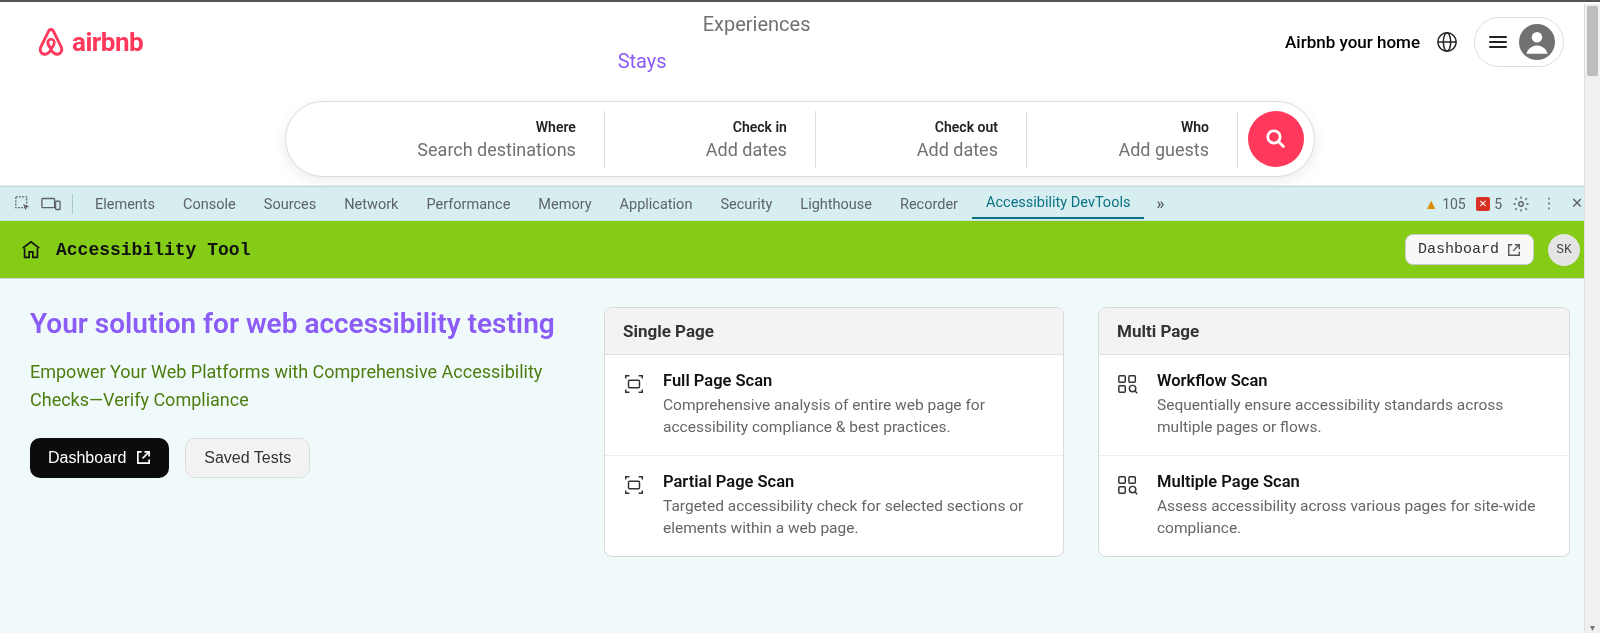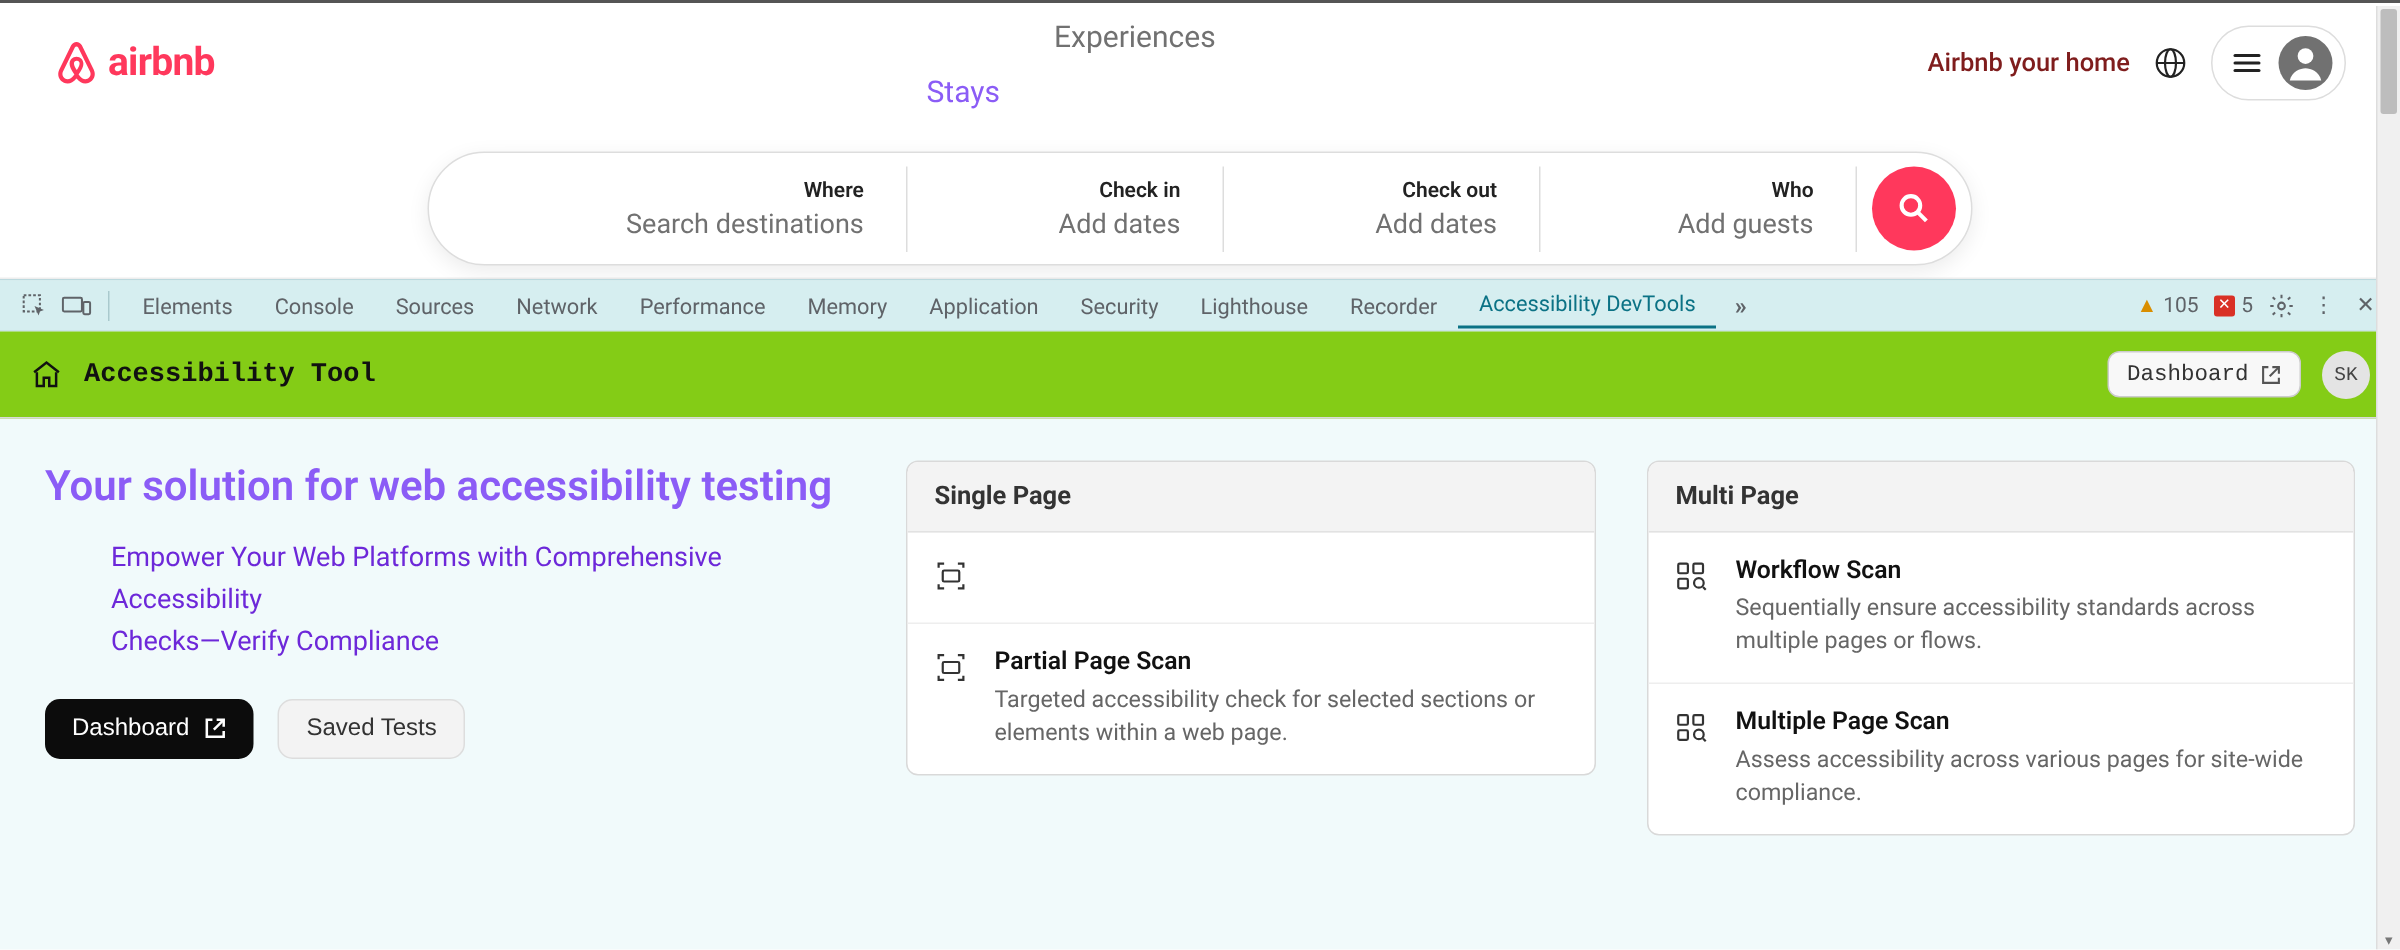--- a/index.html
+++ b/index.html
@@ -44,21 +44,21 @@
     font-size: 20px;
   }
   .ab-tab { color: #717171; cursor: pointer; }
   .ab-tab.active { color: #8b5cf6; font-weight: 400; margin-top: 37px; }
 
   .ab-right {
     display: flex;
     align-items: center;
     gap: 16px;
   }
-  .ab-host { font-size: 17px; color: #7f1d1d; font-weight: 500; cursor: pointer; }
+  .ab-host { font-size: 17px; color: #000000; font-weight: 500; cursor: pointer; }
   .ab-globe { width: 22px; height: 22px; cursor: pointer; }
   .ab-pill {
     display: flex;
     align-items: center;
     gap: 12px;
     border: 1px solid #ddd;
     border-radius: 999px;
     padding: 6px 8px 6px 14px;
     cursor: pointer;
   }
@@ -155,21 +155,21 @@
   .sk { width:32px;height:32px;border-radius:50%;background:#e4e4e4;display:flex;align-items:center;justify-content:center;font-size:13px;color:#444;}
 
   .dt-body {
     padding: 28px 30px;
     display: grid;
     grid-template-columns: 540px 460px 1fr;
     gap: 34px;
     align-items: start;
   }
   .intro h1 { font-size: 28px; font-weight:600; color:#8b5cf6; margin-bottom:18px; }
-  .intro p  { font-size:18px; color:#6d28d9; line-height:1.55; margin-bottom:24px;margin-left:44px; }
+  .intro p  { font-size:18px; color:#4d7c0f; line-height:1.55; margin-bottom:24px; }
   .intro .btnrow { display:flex; gap:16px; }
   .btn-dark { background:#0c0c0c; color:#fff; border-radius:10px; padding:10px 18px; font-size:16px; display:flex; align-items:center; gap:10px; cursor:pointer; border:none;}
   .btn-light{ background:#f3f3f3; color:#333; border:1px solid #ddd; border-radius:10px; padding:10px 18px; font-size:16px; cursor:pointer;}
 
   .card {
     border: 1px solid #d9d9d9;
     border-radius: 8px;
     background:#fff;
     overflow:hidden;
   }
@@ -359,20 +359,24 @@
       </div>
 
       <div class="card">
         <div class="card-h">Single Page</div>
         <div id="single-items">
             <div class="scan">
               <div class="ico"><svg width="22" height="22" viewBox="0 0 24 24" fill="none" stroke="#333" stroke-width="1.6">
                   <path d="M3 6V3h4M21 6V3h-4M3 18v3h4M21 18v3h-4"></path>
                   <rect x="6" y="8" width="12" height="8" rx="1"></rect>
                 </svg></div>
+              <div>
+                <div class="t">Full Page Scan</div>
+                <div class="d">Comprehensive analysis of entire web page for accessibility compliance &amp; best practices.</div>
+              </div>
             </div>
             <div class="scan">
               <div class="ico"><svg width="22" height="22" viewBox="0 0 24 24" fill="none" stroke="#333" stroke-width="1.6">
                   <path d="M3 6V3h4M21 6V3h-4M3 18v3h4M21 18v3h-4"></path>
                   <rect x="6" y="8" width="12" height="8" rx="1"></rect>
                 </svg></div>
               <div>
                 <div class="t">Partial Page Scan</div>
                 <div class="d">Targeted accessibility check for selected sections or elements within a web page.</div>
               </div>

